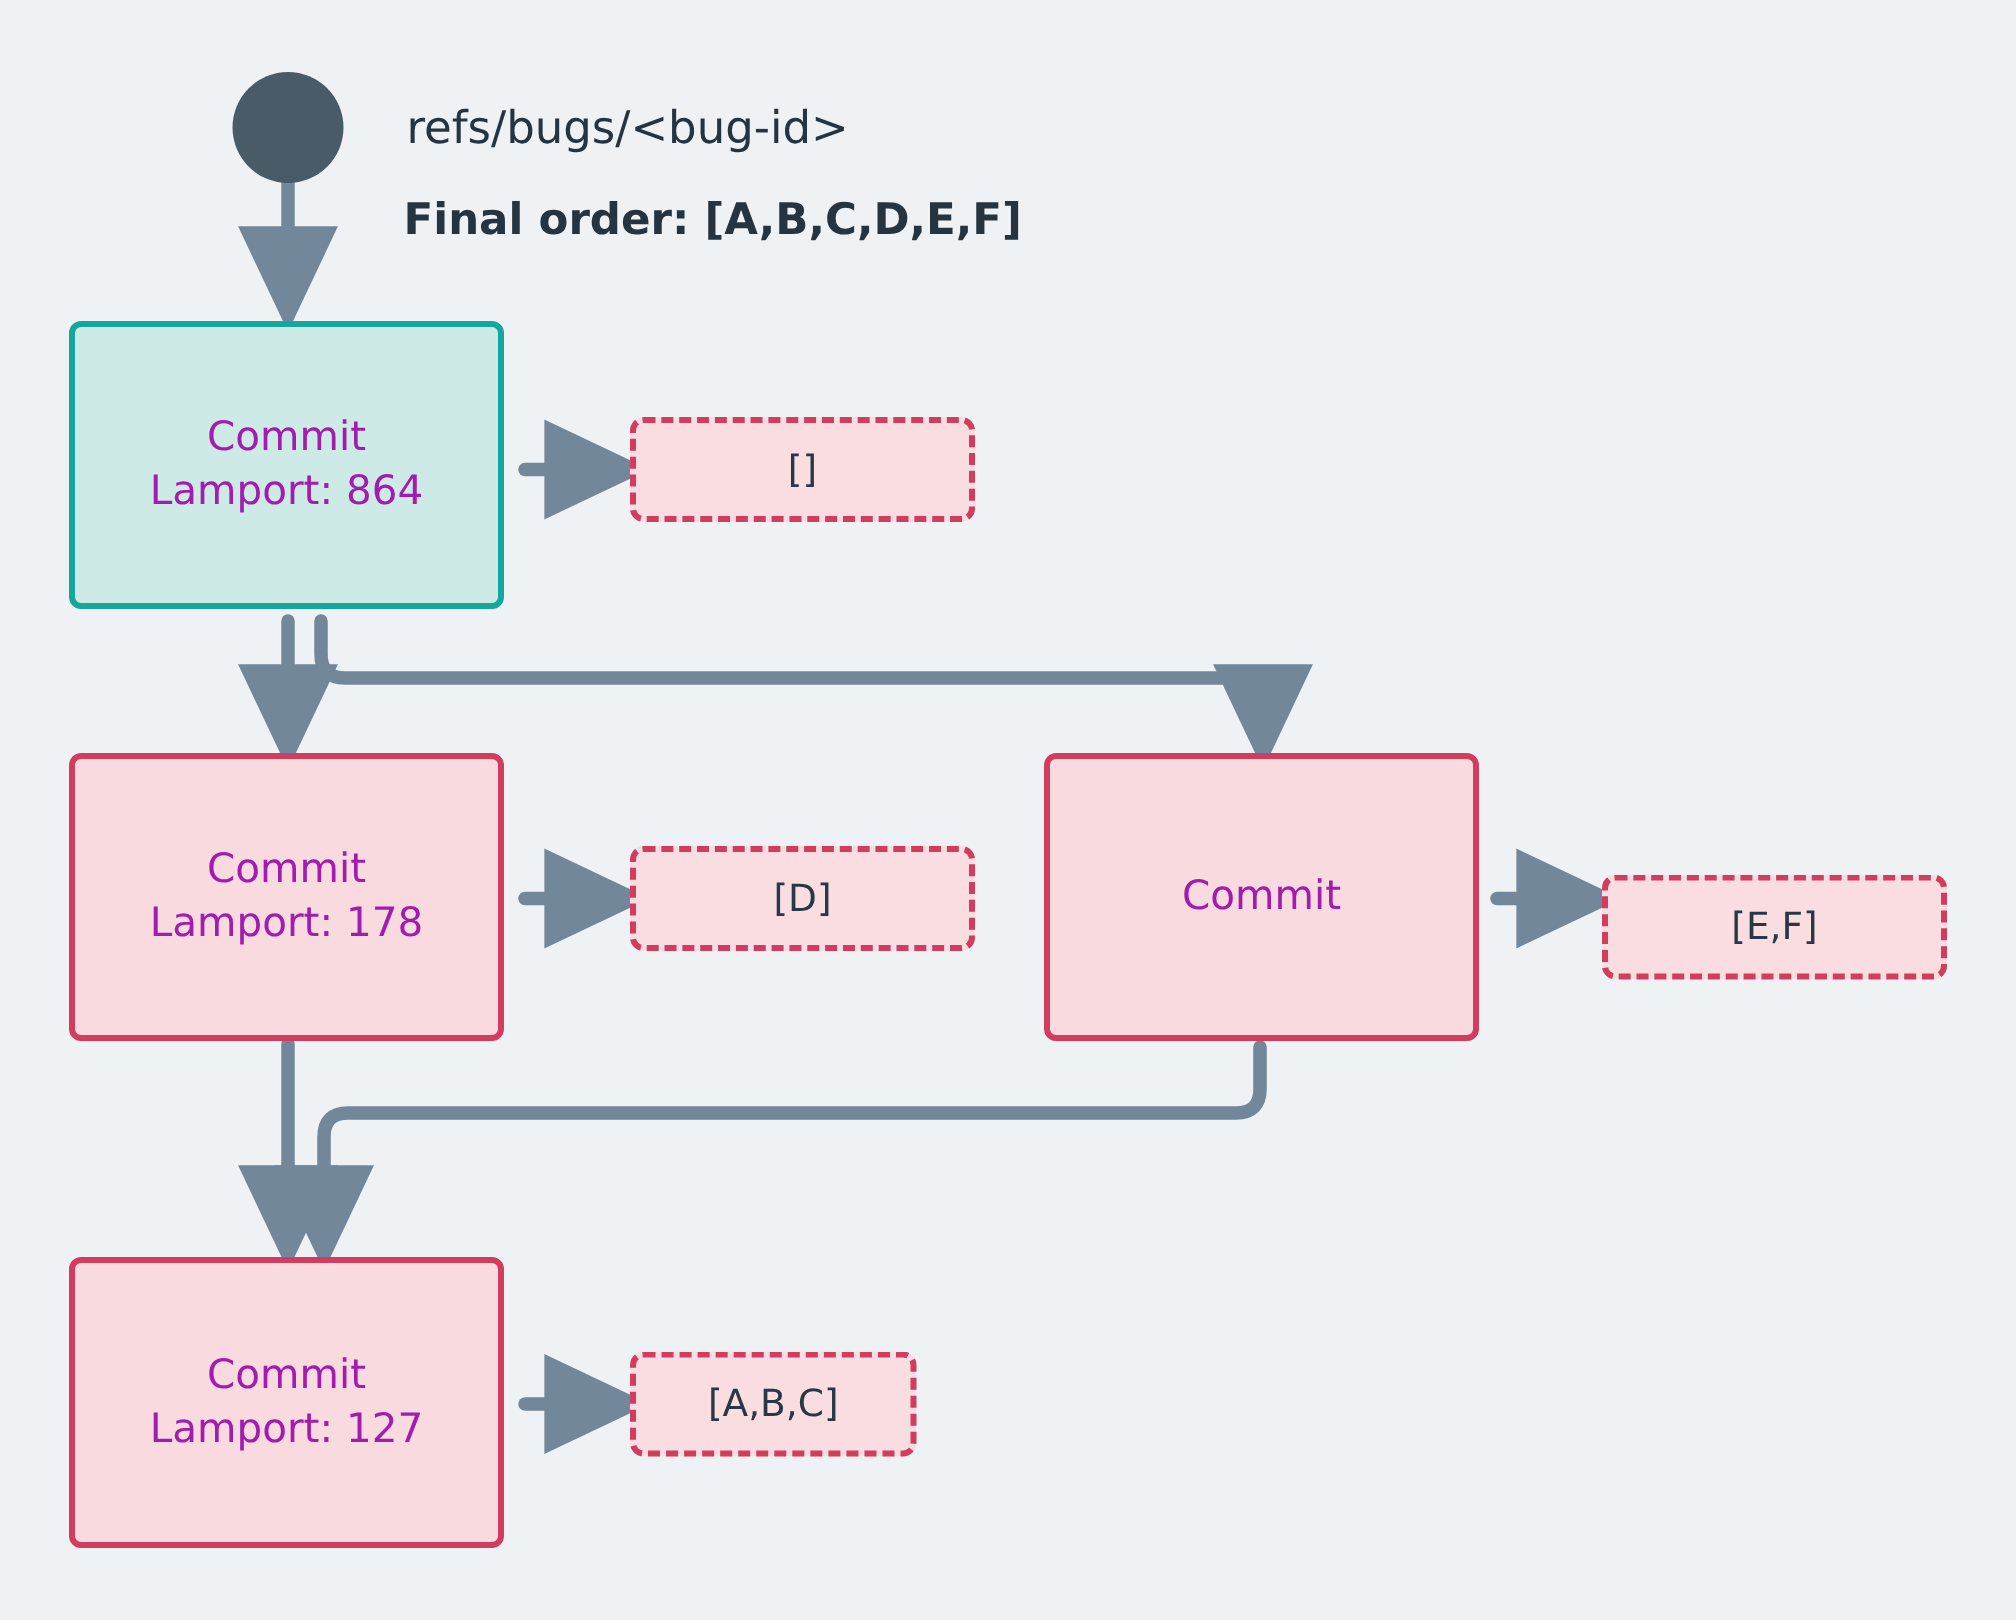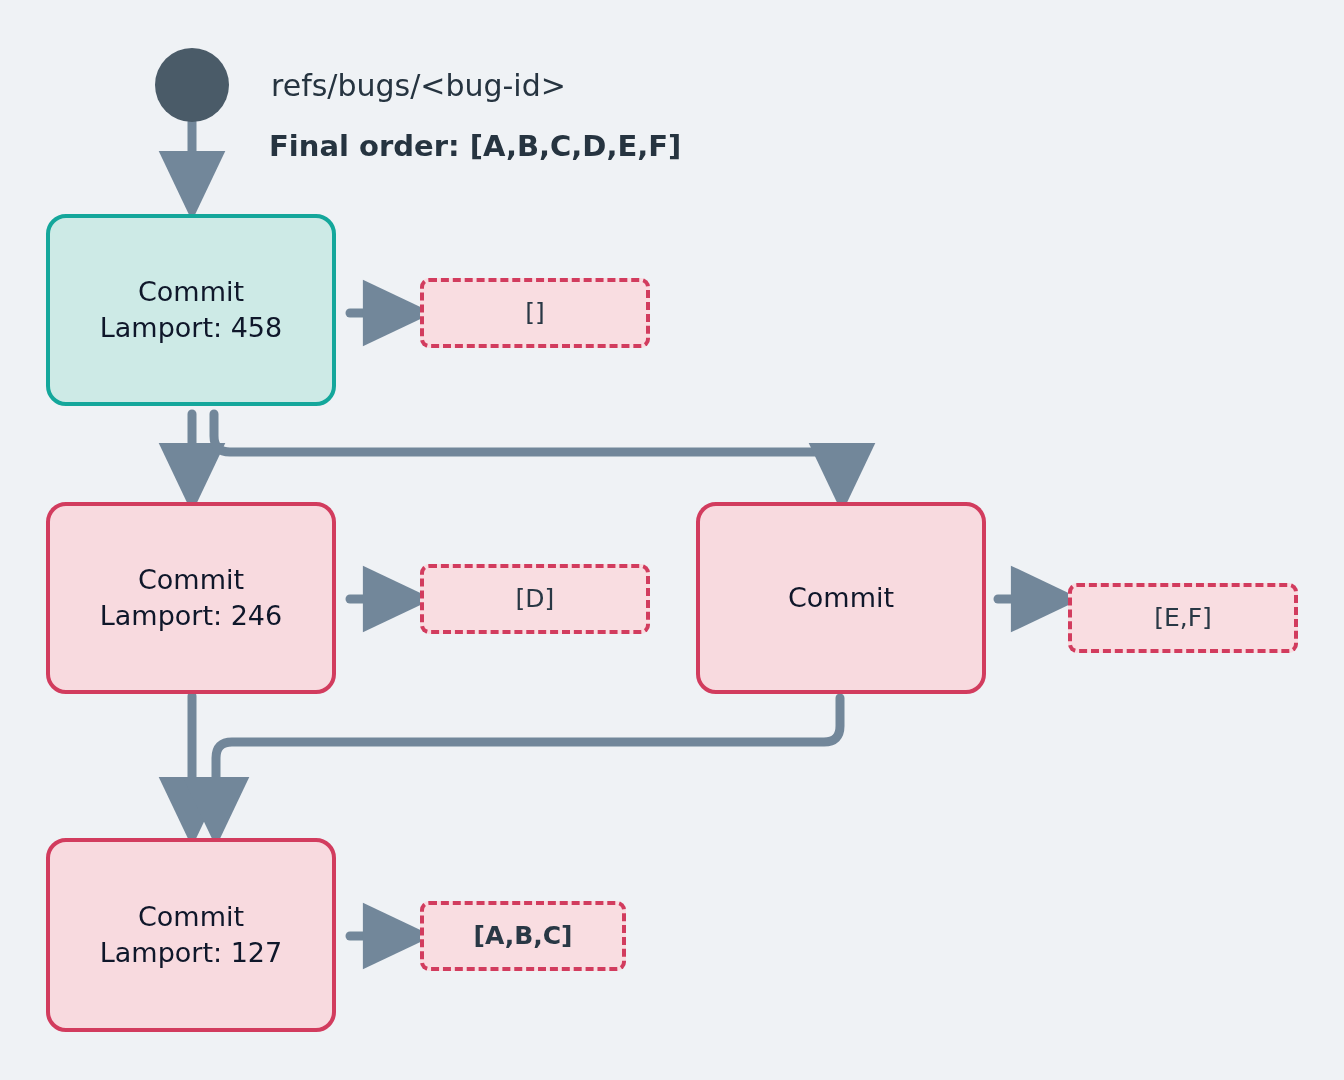--- a/index.html
+++ b/index.html
@@ -26,22 +26,22 @@
     height: 1080px;
     pointer-events: none;
   }
   .node {
     position: absolute;
     box-sizing: border-box;
     display: flex;
     flex-direction: column;
     align-items: center;
     justify-content: center;
-    border-radius: 20px;
-    color: #0f172a;
+    border-radius: 8px;
+    color: #a21caf;
     line-height: 1.35;
   }
   .commit-node {
     border-width: 4px;
     border-style: solid;
     font-size: 27px;
   }
   .commit-node.teal {
     background: #cdeae6;
     border-color: #14a79b;
@@ -132,46 +132,46 @@
   </svg>
 
   <div class="root-dot" style="left:155px; top:48px;"></div>
 
   <div class="hdr-text hdr-final" style="left:269px; top:129px;">Final order: [A,B,C,D,E,F]</div>
 
   <div class="hdr-text hdr-ref" style="left:271px; top:68px;">refs/bugs/&lt;bug-id&gt;</div>
 
   <div class="node commit-node teal" style="left:46px; top:214px; width:290px; height:192px;">
     <span class="nd-line">Commit</span>
-    <span class="nd-line">Lamport: 458</span>
+    <span class="nd-line">Lamport: 864</span>
   </div>
 
   <div class="node tag-node" style="left:420px; top:278px; width:230px; height:70px;">
     <span>[]</span>
   </div>
 
   <div class="node commit-node pink" style="left:46px; top:502px; width:290px; height:192px;">
     <span class="nd-line">Commit</span>
-    <span class="nd-line">Lamport: 246</span>
+    <span class="nd-line">Lamport: 178</span>
   </div>
 
   <div class="node tag-node" style="left:420px; top:564px; width:230px; height:70px;">
     <span>[D]</span>
   </div>
 
   <div class="node commit-node pink" style="left:696px; top:502px; width:290px; height:192px;">
     <span class="nd-line">Commit</span>
   </div>
 
   <div class="node tag-node" style="left:1068px; top:583px; width:230px; height:70px;">
     <span>[E,F]</span>
   </div>
 
   <div class="node commit-node pink" style="left:46px; top:838px; width:290px; height:194px;">
     <span class="nd-line">Commit</span>
     <span class="nd-line">Lamport: 127</span>
   </div>
 
-  <div class="node tag-node" style="left:420px; top:901px; width:206px; height:70px;font-weight:bold;">
+  <div class="node tag-node" style="left:420px; top:901px; width:191px; height:70px;">
     <span>[A,B,C]</span>
   </div>
 
 </div>
 
 </body></html>

